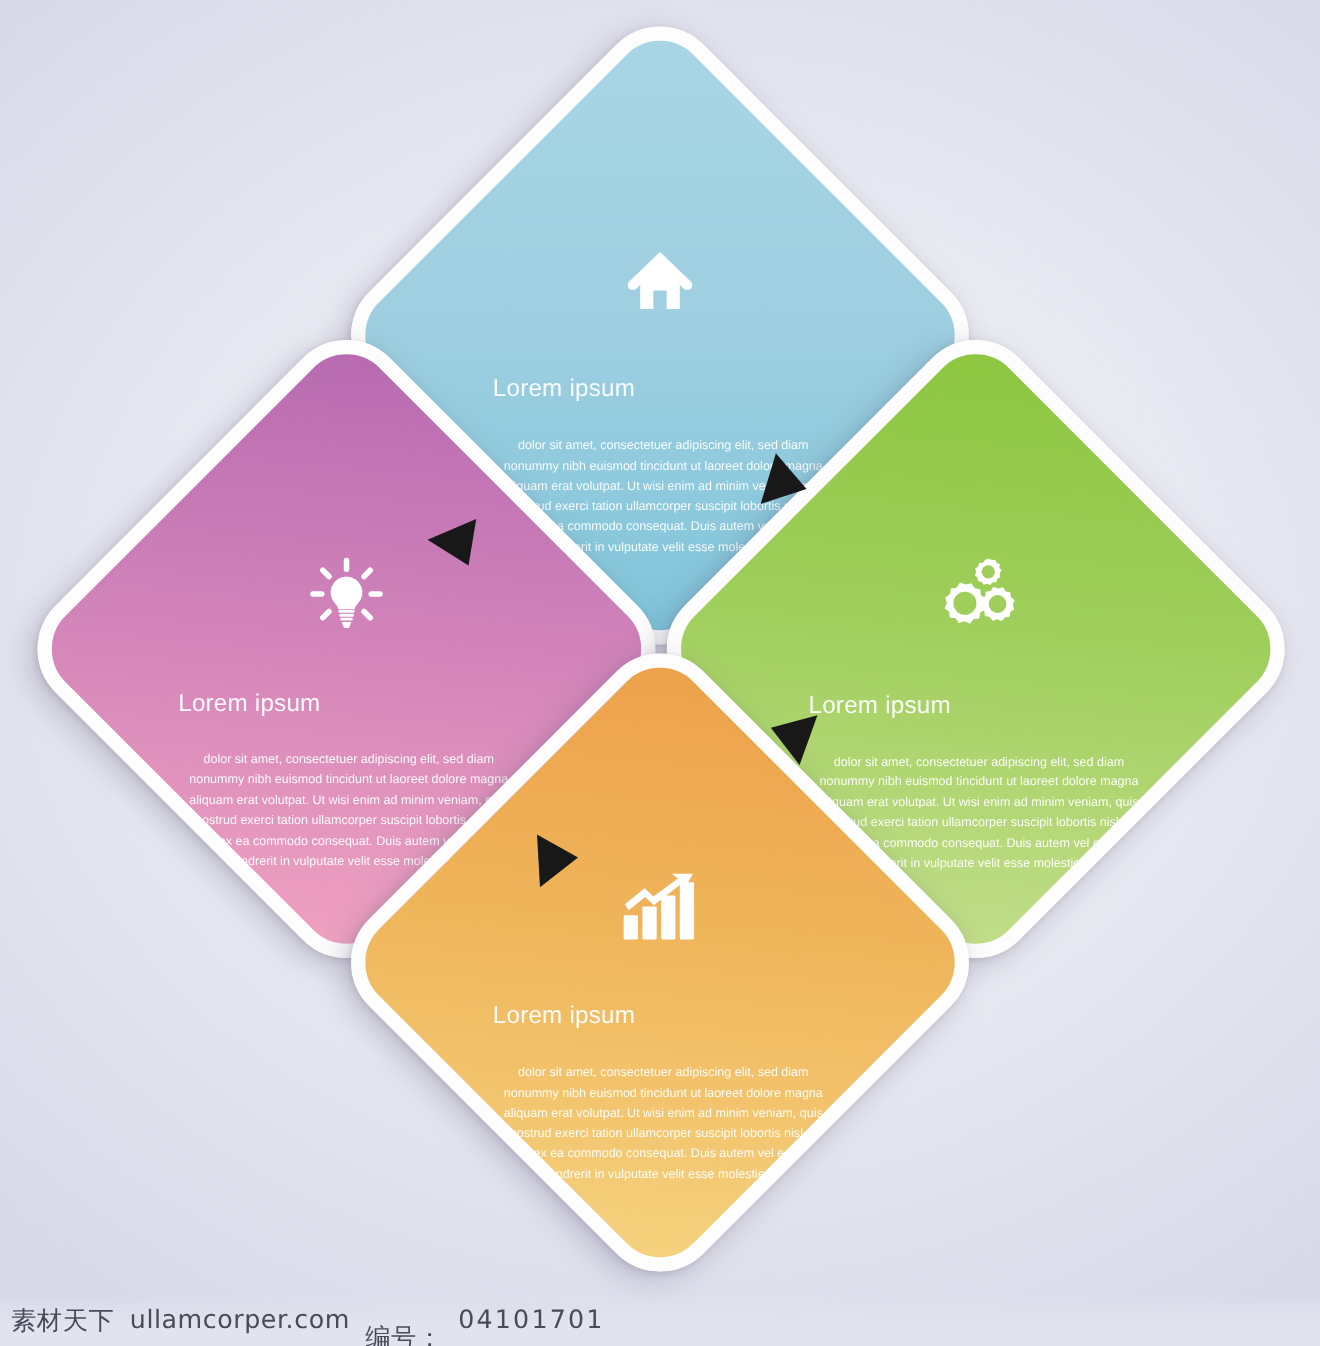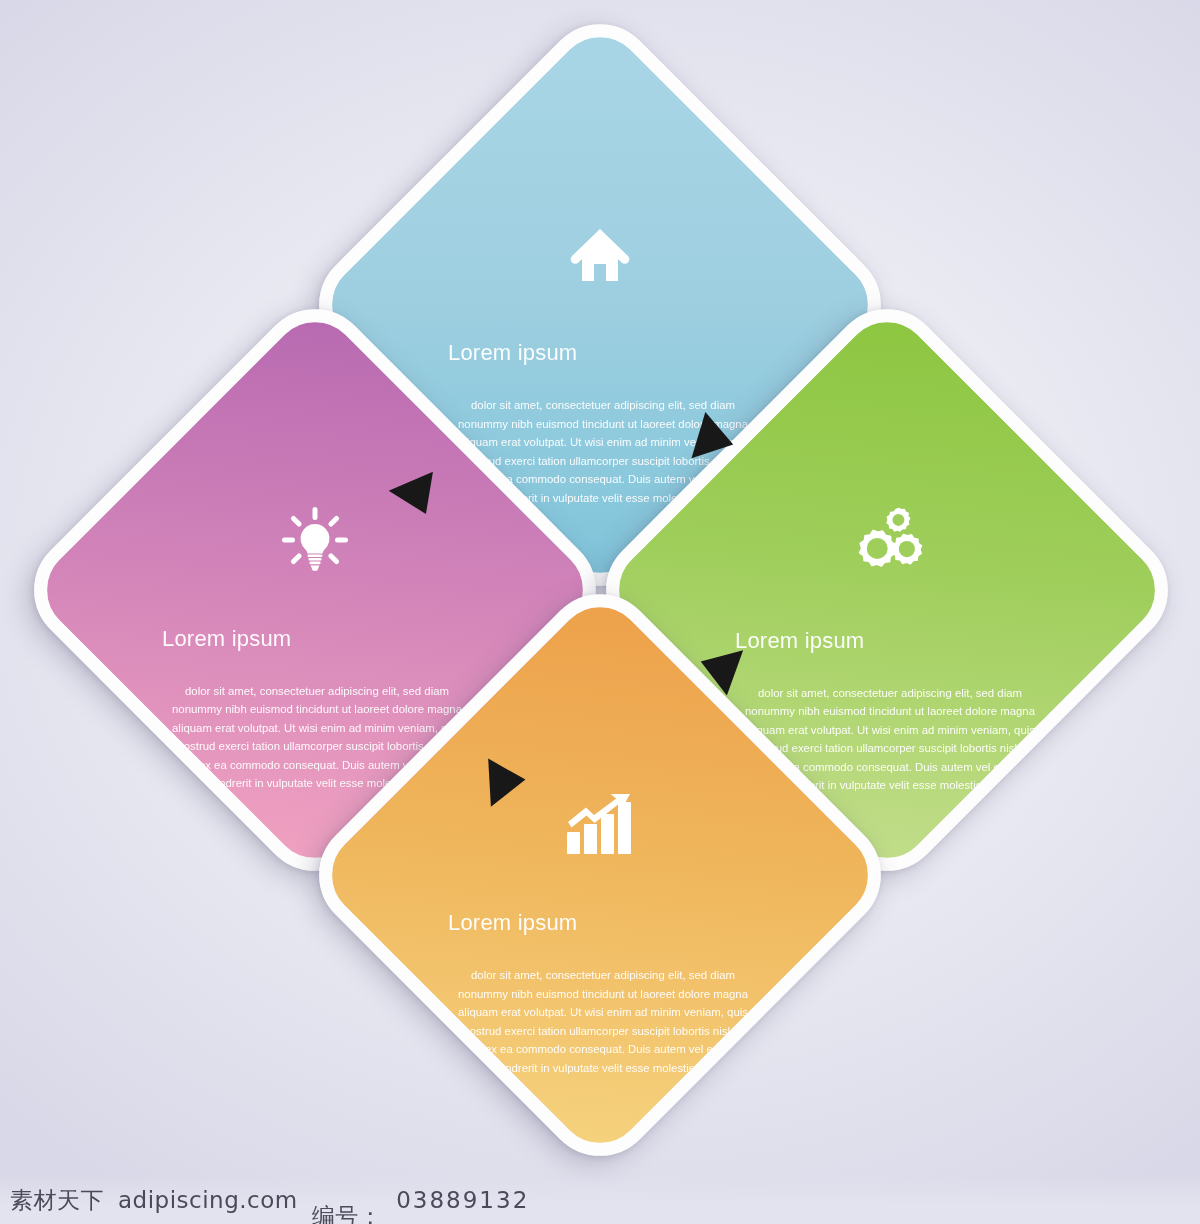--- a/index.html
+++ b/index.html
@@ -263,18 +263,18 @@
     </svg>
   </div>
   <div class="arrow" id="arrow-4">
     <svg width="56" height="52" viewBox="0 0 56 52" aria-hidden="true">
       <path d="M44 28 L6 50 L10 2 Z" fill="#181818"></path>
     </svg>
   </div>
 
   <div id="footer">
     <span class="wm-cn">素材天下</span>
-    <span class="wm-site">adipiscing.com</span>
+    <span class="wm-site">ullamcorper.com</span>
     <span class="wm-label">编号：</span>
-    <span class="wm-id">03889132</span>
+    <span class="wm-id">04101701</span>
   </div>
 
 </div>
 
 </body></html>

